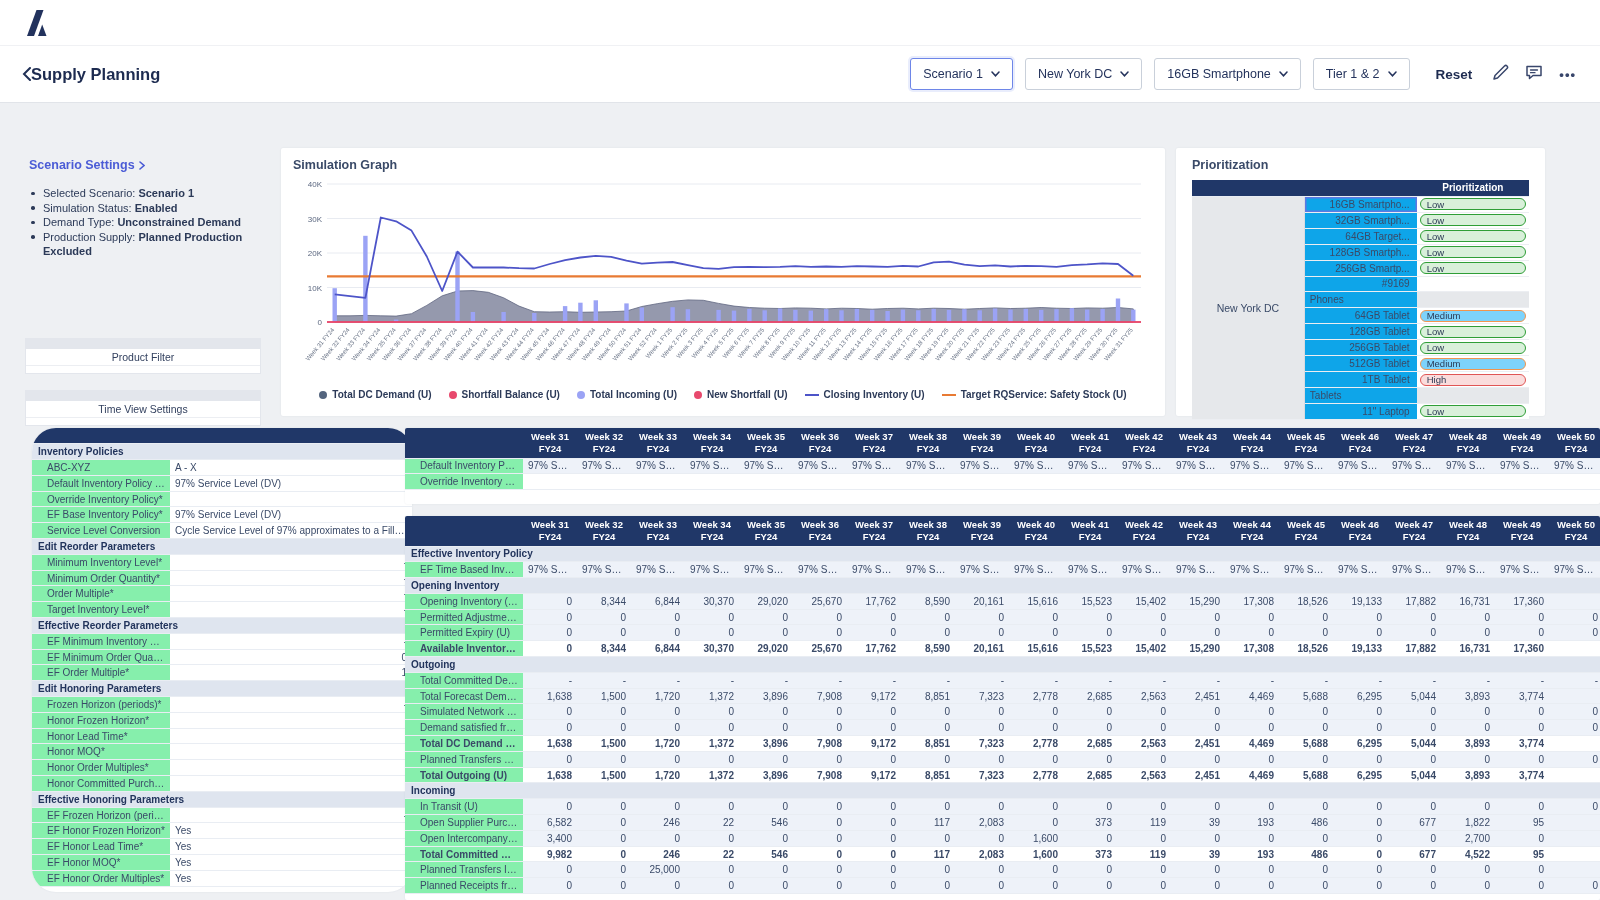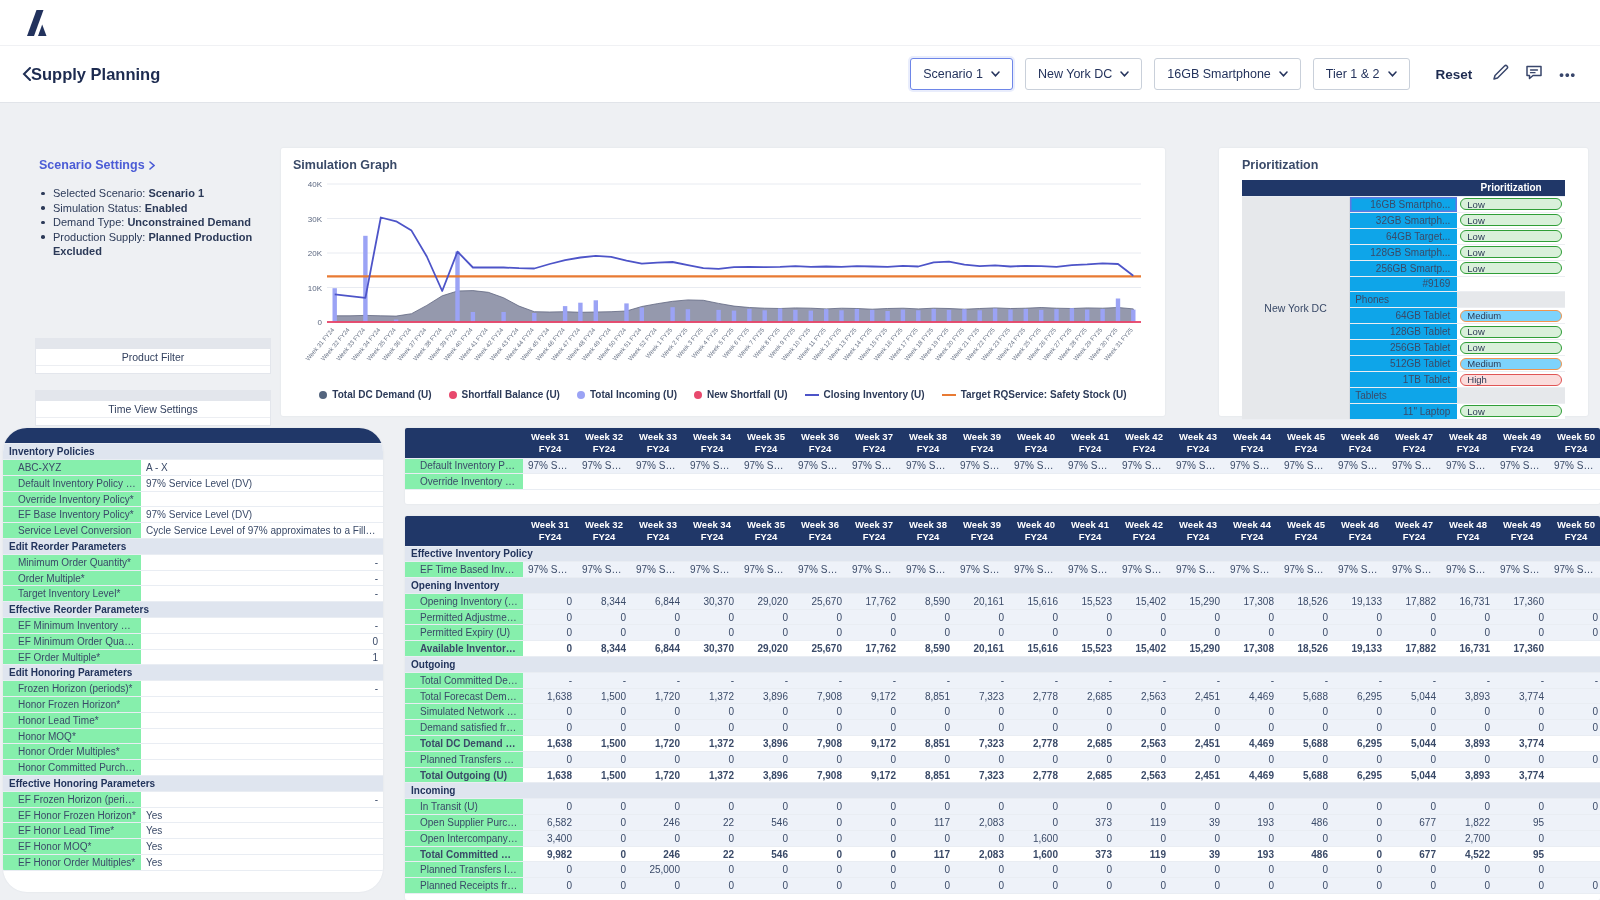--- a/index.html
+++ b/index.html
@@ -17,60 +17,60 @@
   .nav-right { display:flex; align-items:center; gap:12px; }
   .filter-btn { display:flex; align-items:center; gap:8px; height:32px; padding:0 12px;
                 background:#fff; border:1px solid #c9d0da; border-radius:3px;
                 font-size:12.5px; color:#24335c; cursor:pointer; white-space:nowrap; }
   .filter-btn.selected { border:1.5px solid #6e86e8; box-shadow:0 0 0 2px rgba(110,134,232,.15); }
   .reset-btn { background:none; border:none; font-size:13.5px; font-weight:bold; color:#1d2b50; margin-left:8px; cursor:pointer; }
   .icon-btn { background:none; border:none; padding:2px; cursor:pointer; color:#39466b; }
   .dots { font-size:13px; letter-spacing:1px; color:#39466b; font-weight:bold; }
 
   
-  .left-panel { position:absolute; left:25px; top:150px; width:258px; }
+  .left-panel { position:absolute; left:15px; top:150px; width:258px; }
   .ss-link { display:flex; align-items:center; gap:4px; margin:8px 0 14px 14px;
              font-size:12.5px; font-weight:bold; color:#4b5cd6; cursor:pointer; }
   .bullets { list-style:none; margin:0; padding:0 0 0 16px; }
   .bullets li { position:relative; padding-left:12px; font-size:11px; color:#2c3a58; line-height:14.5px; }
   .bullets li::before { content:""; position:absolute; left:0; top:5.5px; width:3.5px; height:3.5px; border-radius:50%; background:#2c3a58; }
   .mini-card { margin-top:0; background:#fff; border:1px solid #e3e6ec; cursor:pointer; }
   .mini-strip { height:10px; background:#e3e6ec; }
   .mini-label { height:17px; display:flex; align-items:center; justify-content:center;
                 font-size:10.5px; color:#33415f; border-bottom:1px solid #eceef2; }
   .mini-foot { height:7px; background:#fff; }
   .pf { position:absolute; top:188px; left:10px; right:12px; }
   .tv { position:absolute; top:240px; left:10px; right:12px; }
 
   
   .card { position:absolute; background:#fff; border-radius:2px; box-shadow:0 0 2px rgba(30,45,90,.08); }
   .graph-card { left:281px; top:148px; width:884px; height:268px; padding:10px 12px 6px; }
   .card h2 { margin:0; font-size:12.5px; font-weight:bold; color:#3a4a68; }
-  .prio-card { left:1176px; top:148px; width:369px; height:268px; padding:10px 23px;margin-left:43px; }
+  .prio-card { left:1176px; top:148px; width:369px; height:268px; padding:10px 16px; }
 
   
   .legend { display:flex; justify-content:center; gap:17px; margin-top:1px; }
   .legend-item { display:flex; align-items:center; gap:5px; font-size:10px; font-weight:bold; color:#2c3a58; white-space:nowrap; }
   .ldot { width:8px; height:8px; border-radius:50%; }
   .lline { width:14px; height:0; border-top:2.5px solid; }
 
   
   table { border-collapse:collapse; table-layout:fixed; font-size:10px; color:#3a4a68; }
   td, th { padding:0 5px; height:15.8px; white-space:nowrap; overflow:hidden; text-overflow:ellipsis; border-bottom:1px solid #e9edf3; }
   th.navy { background:#203768; }
   .section-row td { background:#dfe5ef; font-weight:bold; color:#22345c; }
   .lbl { padding-left:15px; background:#86efac; }
   .sec-lbl { padding-left:6px; }
   .bold-row td.lbl { font-weight:bold; }
   td.num { text-align:right; background:#eef2f9; }
   td.txtv { text-align:left; background:#eef2f9; }
   .bold-row td.num { background:#fff; font-weight:bold; }
   .plain td.num, .plain td.txtv { background:#fff; }
 
-  .policies-card { left:3px; top:428px; width:380px; height:464px; overflow:hidden;border-radius:24px; }
+  .policies-card { left:32px; top:428px; width:380px; height:464px; overflow:hidden;border-radius:24px; }
   .policies-card table { width:380px; }
   .upper-card { left:405px; top:428px; width:1195px; height:76px; overflow:hidden; }
   .lower-card { left:405px; top:516px; width:1195px; height:384px; overflow:hidden; }
   .wk-table { width:1198px; }
   .wk-table th { color:#fff; font-size:9.5px; font-weight:bold; text-align:center; line-height:1.25; height:30px; }
   .wk-table th div { pointer-events:none; }
 
   
   .prio-table { margin-top:8px; width:100%; }
   .prio-table th { color:#fff; font-size:10px; height:16px; text-align:center; }
@@ -444,20 +444,24 @@
             <td style="text-align: left;">97% Service Level (DV)</td>
           </tr>
           <tr>
             <td class="lbl">Service Level Conversion</td>
             <td style="text-align: left;">Cycle Service Level of 97% approximates to a Fill Rate of ...</td>
           </tr>
           <tr class="section-row">
             <td class="sec-lbl" colspan="2">Edit Reorder Parameters</td>
           </tr>
           <tr>
+            <td class="lbl">Minimum Inventory Level*</td>
+            <td style="text-align: right;">-</td>
+          </tr>
+          <tr>
             <td class="lbl">Minimum Order Quantity*</td>
             <td style="text-align: right;">-</td>
           </tr>
           <tr>
             <td class="lbl">Order Multiple*</td>
             <td style="text-align: right;">-</td>
           </tr>
           <tr>
             <td class="lbl">Target Inventory Level*</td>
             <td style="text-align: right;">-</td>

